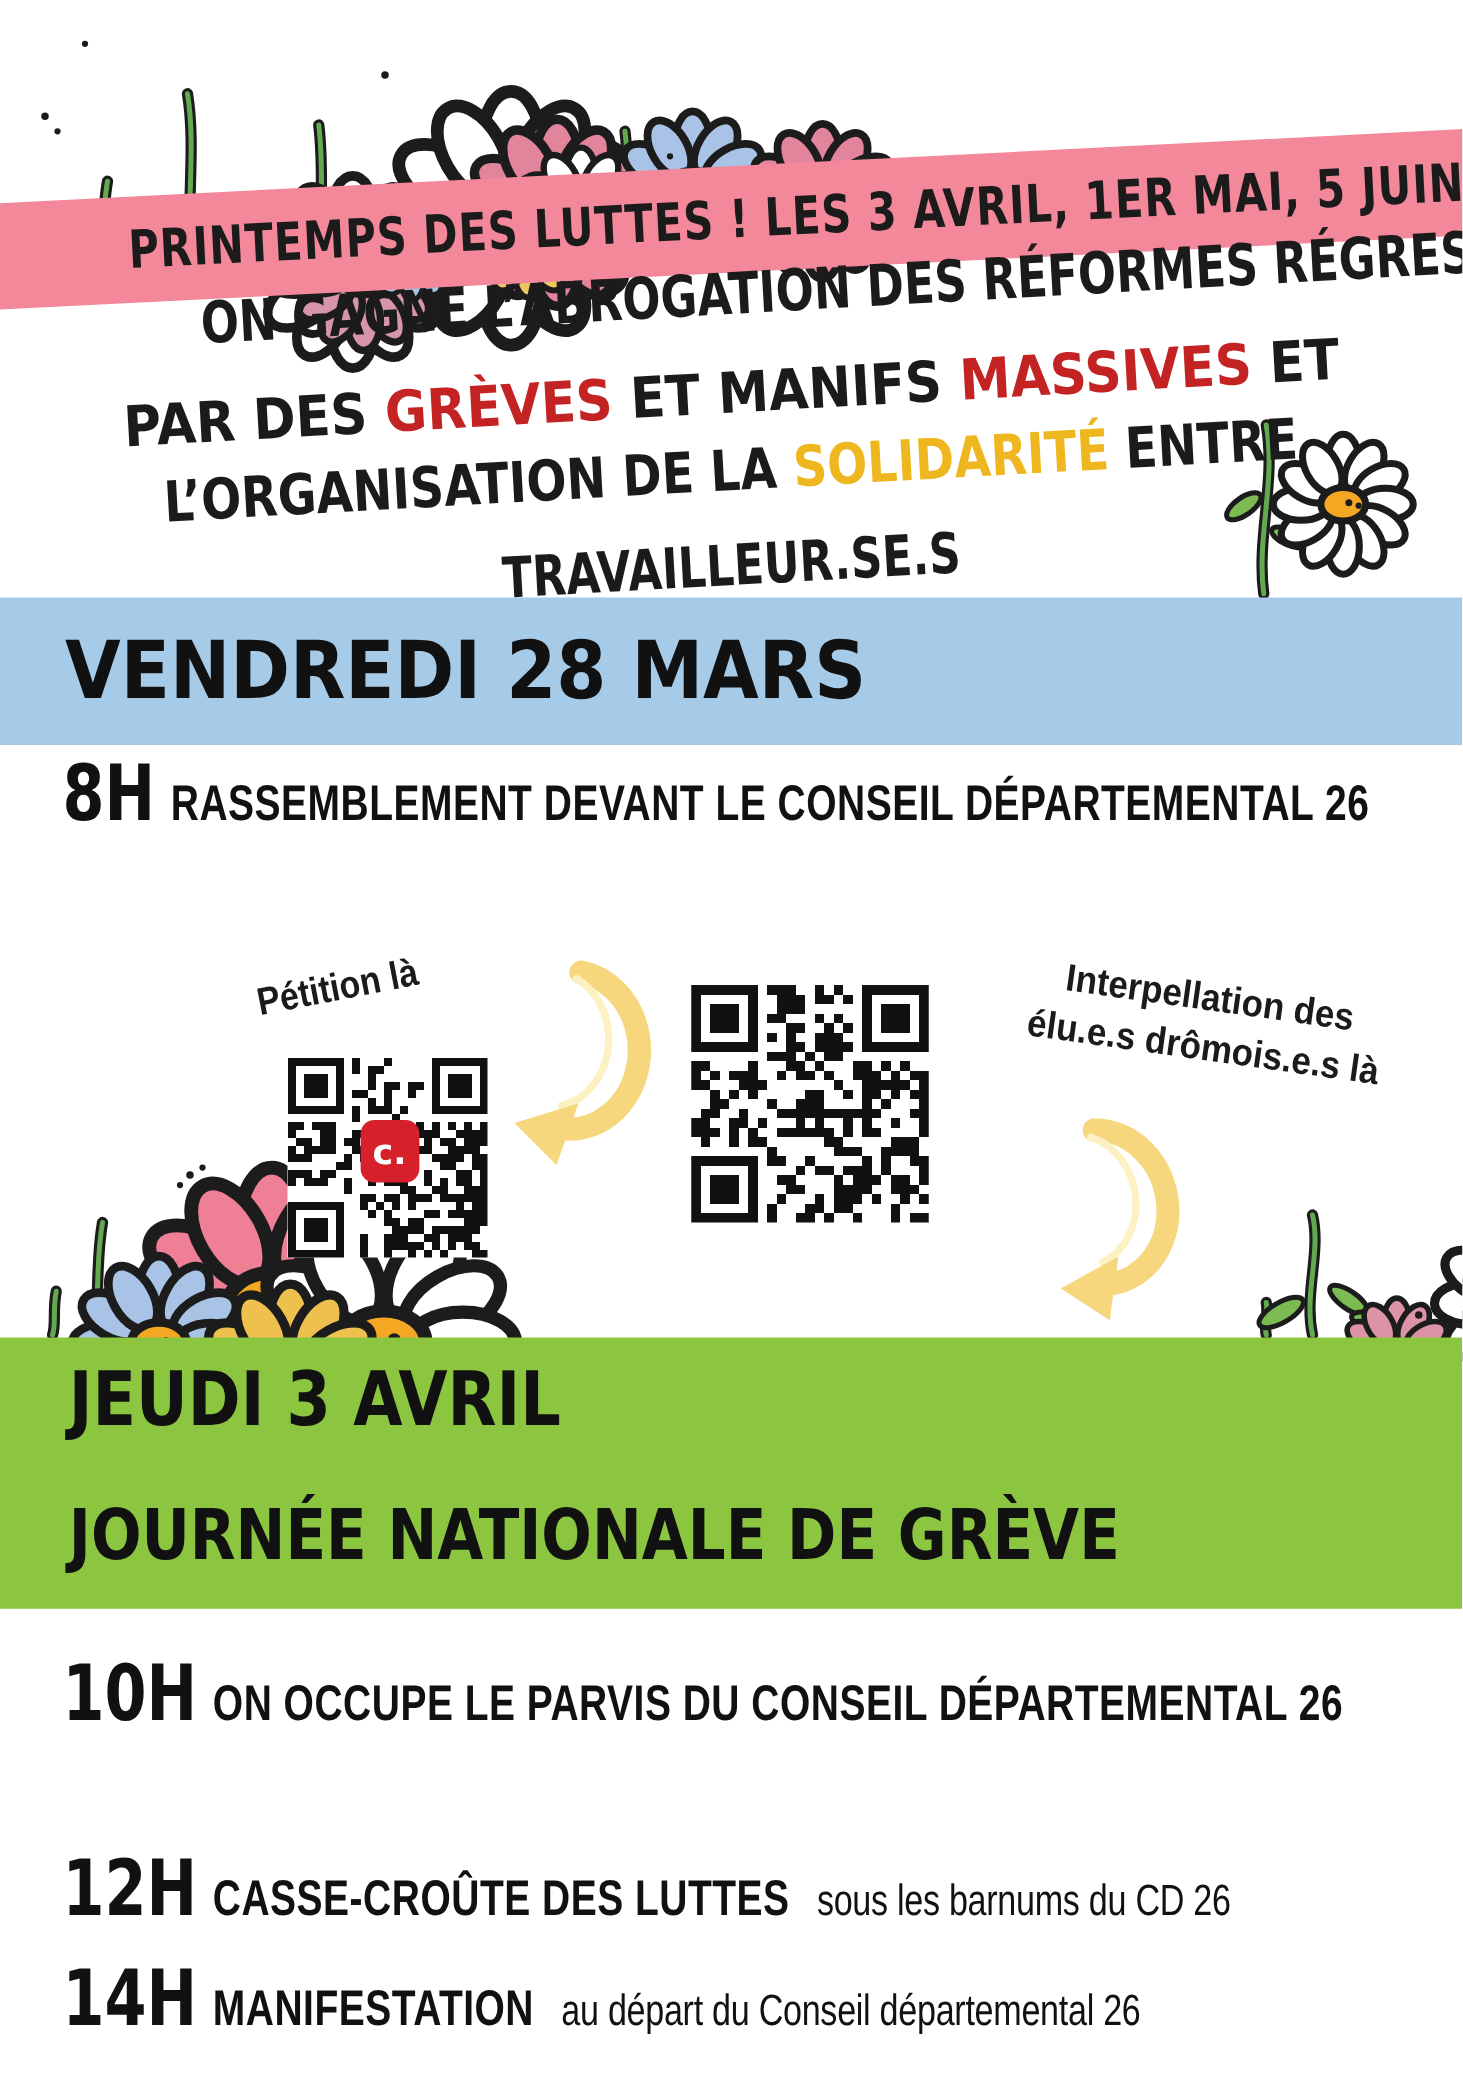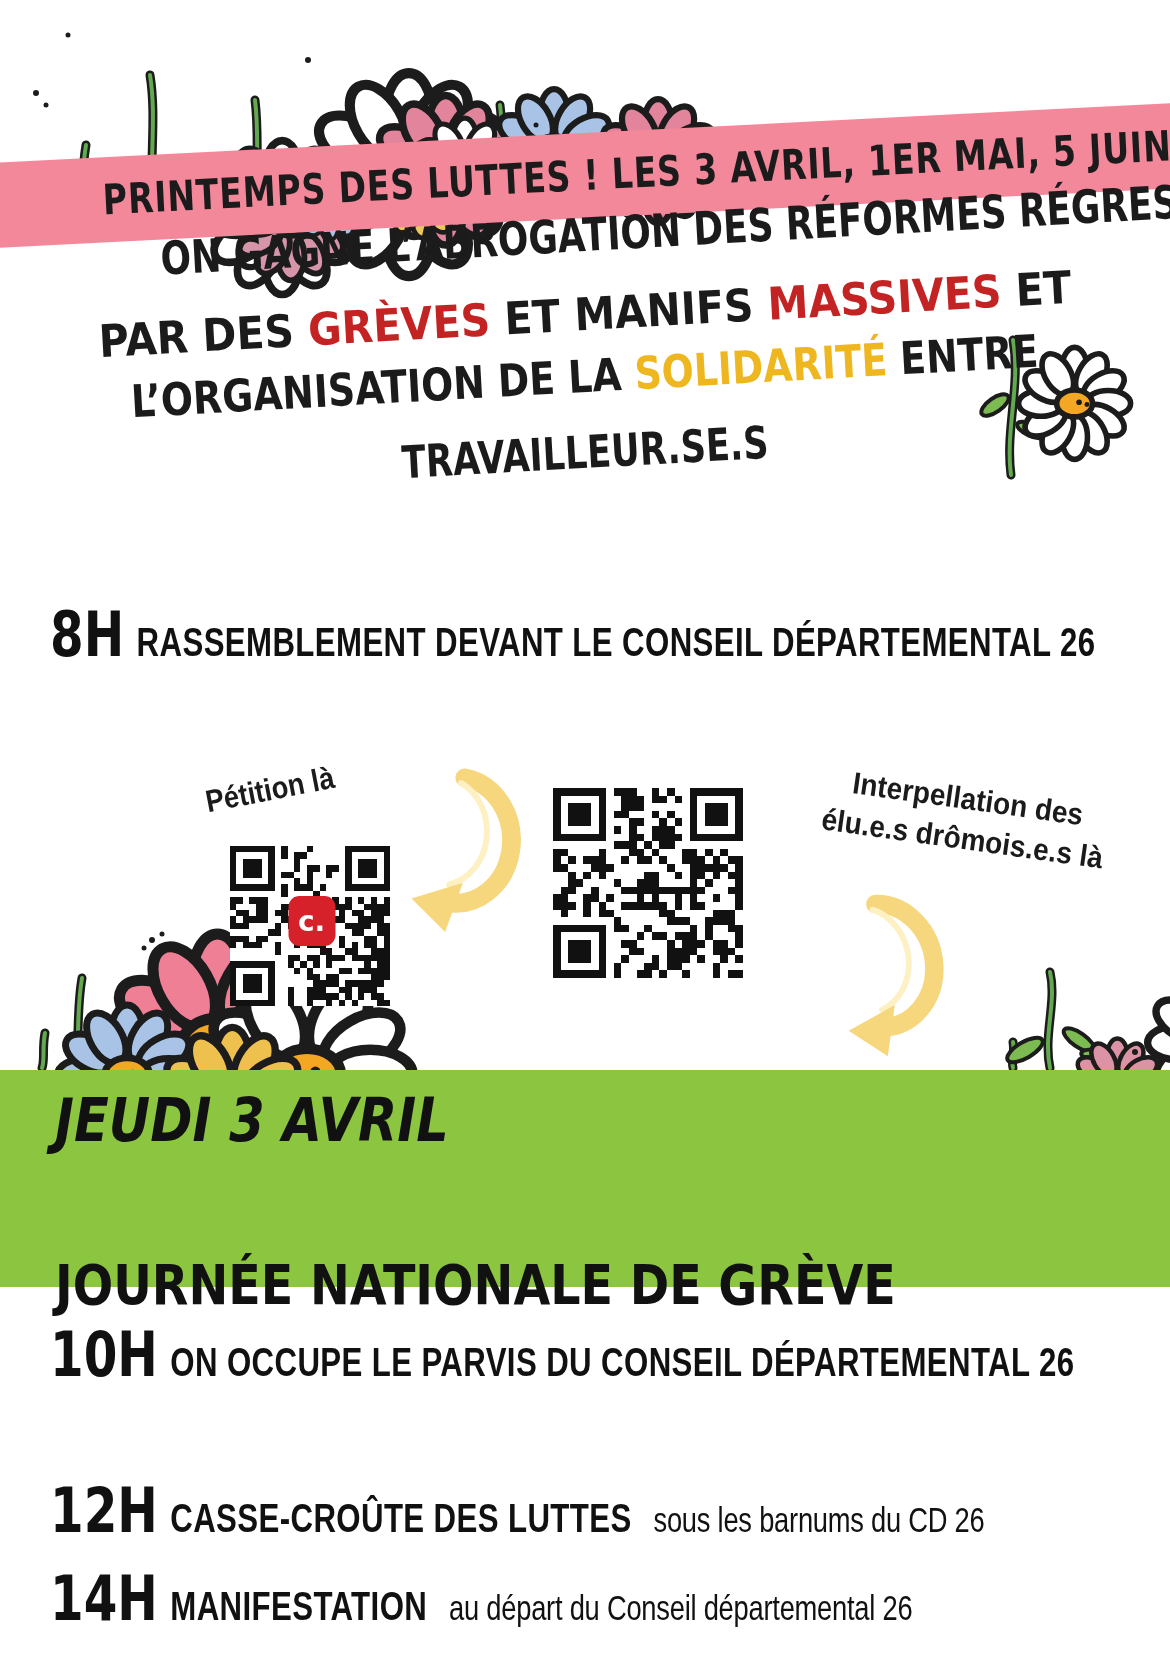--- a/index.html
+++ b/index.html
@@ -36,22 +36,22 @@
   .hl4{top:428px;font-size:45px;line-height:50px;}
   .red-word{color:var(--accent-red,#c42323);}
   .yellow-word{color:var(--accent-yellow,#efb71f);}
 
   
   .blue-band{left:0;top:478px;width:1170px;height:118px;background:var(--banner-blue,#a6cbe9);z-index:2;}
   .blue-band .txt{position:absolute;left:52px;top:0;line-height:118px;font-family:"DejaVu Sans",sans-serif;
     font-weight:bold;font-size:64px;color:#111;}
   .green-band{left:0;top:1070px;width:1170px;height:217px;background:var(--banner-green,#8cc640);z-index:2;}
   .gb-line{position:absolute;left:55px;font-family:"DejaVu Sans",sans-serif;font-weight:bold;color:#111;}
-  .gb-line1{top:1088px;font-size:60px;line-height:64px;font-style:italic;}
-  .gb-line2{top:1254px;font-size:56px;line-height:62px;}
+  .gb-line1{top:1088px;font-size:60px;line-height:64px;}
+  .gb-line2{top:1198px;font-size:56px;line-height:62px;}
 
   
   .event-row{display:flex;align-items:baseline;gap:16px;transform:scaleX(.78);transform-origin:0 50%;
     white-space:nowrap;z-index:4;}
   .event-time{font-family:"DejaVu Sans",sans-serif;font-weight:bold;font-size:62px;color:#111;}
   .event-title{font-family:"Liberation Sans",sans-serif;font-weight:bold;font-size:40px;color:#111;letter-spacing:.5px;}
   .event-suffix{font-family:"Liberation Sans",sans-serif;font-weight:normal;font-size:35px;color:#111;margin-left:12px;letter-spacing:-.3px;}
   .hand{font-family:"Liberation Sans",sans-serif;font-size:34px;color:#111;transform:scaleX(.74);
     transform-origin:0 50%;white-space:nowrap;line-height:47px;}
   .hand10{transform:scaleX(.76);line-height:45px;}
@@ -150,20 +150,23 @@
   <div class="abs hl hl2">
     <span class="sq" style="--sx:.91"><span>PAR DES </span><span class="red-word">GRÈVES</span><span> ET MANIFS </span><span class="red-word">MASSIVES</span><span> ET</span></span>
   </div>
   <div class="abs hl hl3">
     <span class="sq" style="--sx:.84"><span>L’ORGANISATION DE LA </span><span class="yellow-word">SOLIDARITÉ</span><span> ENTRE</span></span>
   </div>
   <div class="abs hl hl4">
     <span class="sq" style="--sx:.78">TRAVAILLEUR.SE.S</span>
   </div>
 
+  <div class="abs blue-band">
+    <span class="txt sqL" style="--sx:.9">VENDREDI 28 MARS</span>
+  </div>
 
   <div class="abs event-row" style="left:50px;top:598px">
     <span class="event-time">8H</span>
     <span class="event-title">RASSEMBLEMENT DEVANT LE CONSEIL DÉPARTEMENTAL 26</span>
   </div>
 
   <div class="abs qr-label label-petition">
     <span class="sq" style="--sx:.88">Pétition là</span>
   </div>
 

